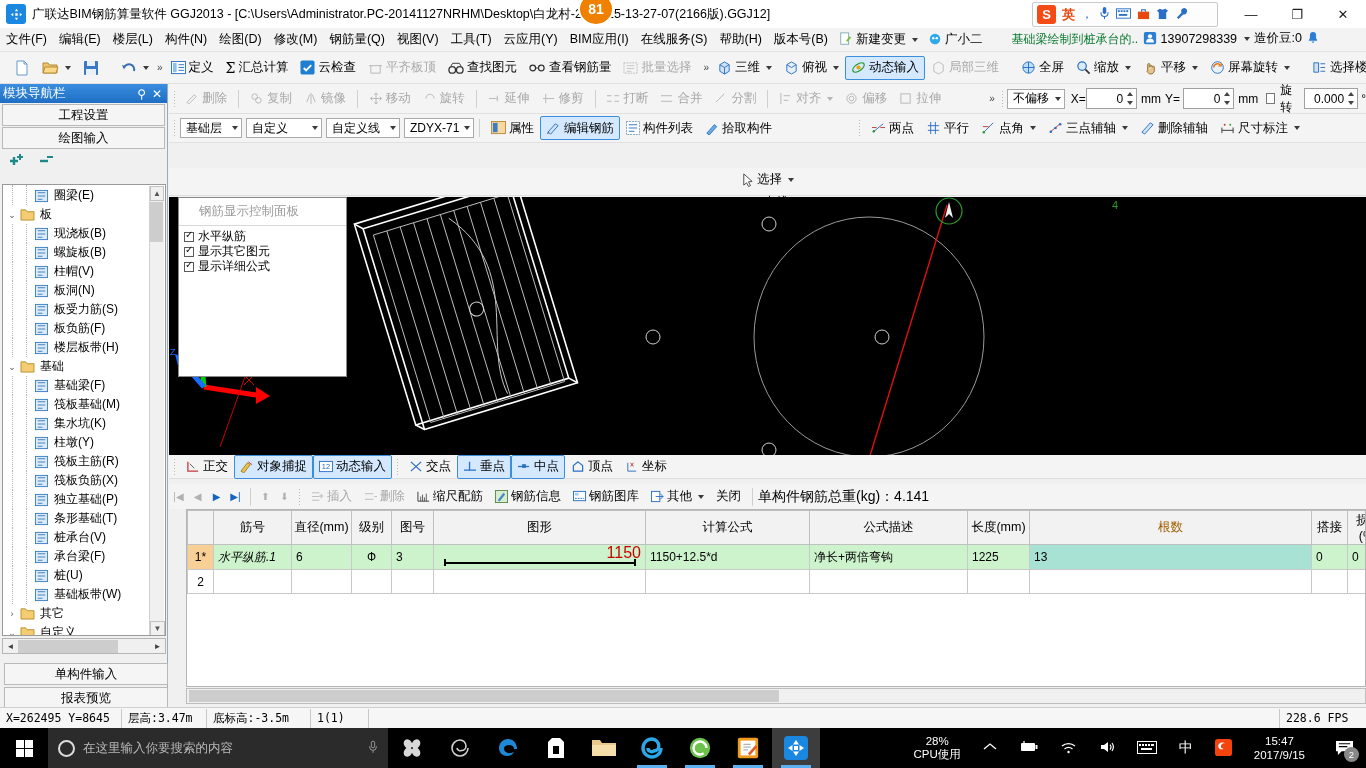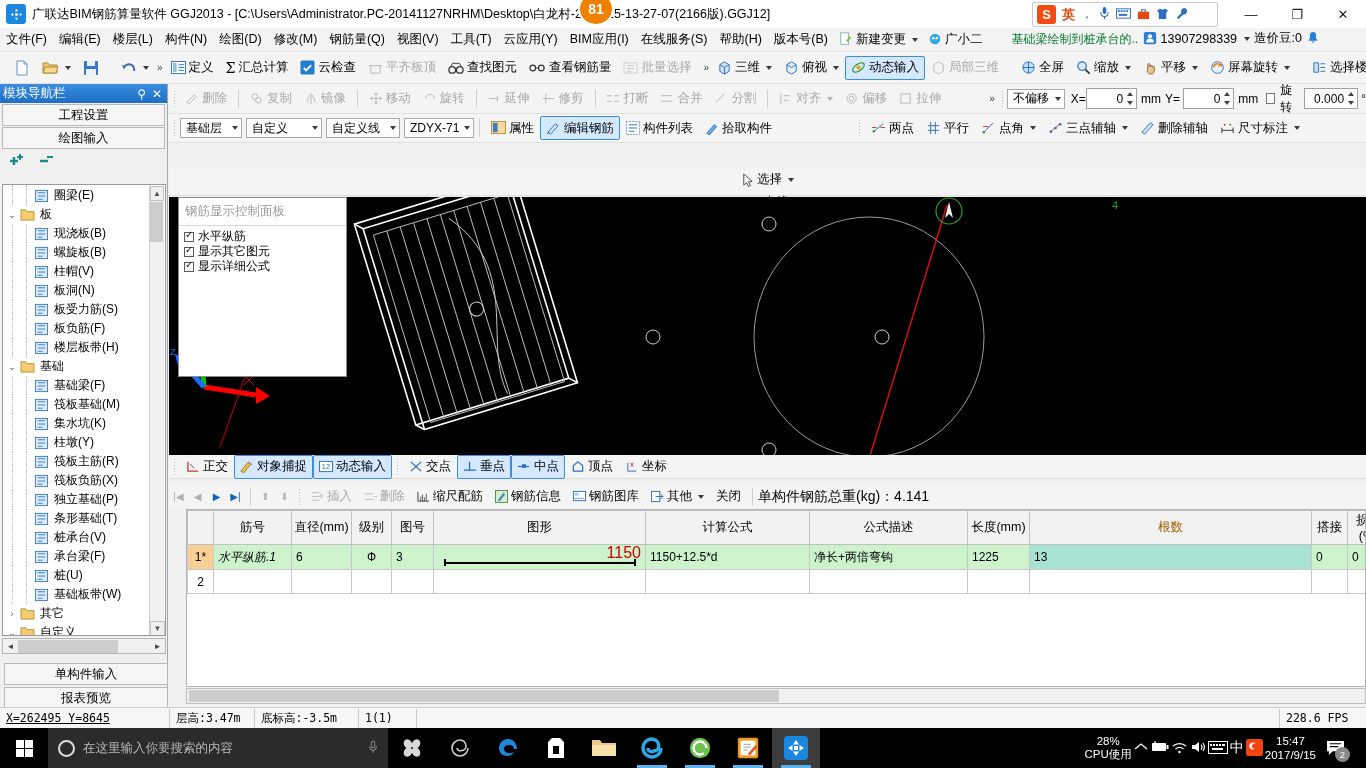--- a/index.html
+++ b/index.html
@@ -98,21 +98,21 @@
     border:1px solid #b5b5b5; display:flex; align-items:center;}
   .hsbtn{ width:15px;height:14px; display:flex;align-items:center;justify-content:center;
     font-size:8px; color:#444;}
   .hthumb{ height:13px; width:100px; background:#cdcdcd; }
 
   
   .canvas{ position:absolute; left:169px; top:197px; width:1197px; height:258px; background:#000; overflow:hidden;}
   .panel-rebar{ position:absolute; left:9px; top:0px; width:169px; height:180px;
     background:#fff; border:1px solid #8a8a8a; }
   .panel-hd{ height:28px; font-size:12.5px; color:#9a9a9a; display:flex; align-items:center;
-    padding-left:6px; border-bottom:1px solid #d8d8d8;}
+    padding-left:20px; border-bottom:1px solid #d8d8d8;}
   .chkrow{ display:flex; align-items:center; gap:4px; font-size:12px; padding-left:5px; height:15px;}
   .chkbox{ width:10px;height:10px;border:1px solid #5a5a5a; background:#fff; position:relative;}
   .chkbox:after{ content:'✓'; position:absolute; left:0px; top:-4px; font-size:10px; color:#111;}
 
   
   .snapbar{ position:absolute; left:169px; top:455px; width:1197px; height:24px;
     background:#f4f4f4; display:flex; align-items:center; border-bottom:1px solid #ddd;}
   
   .editbar{ position:absolute; left:169px; top:484px; width:1197px; height:25px;
     background:#f4f4f4; display:flex; align-items:center;}
@@ -158,22 +158,22 @@
   .winlogo{ width:17px;height:17px; display:grid; grid-template-columns:8px 8px;
     grid-template-rows:8px 8px; gap:1px;}
   .winlogo i{ background:#fff; display:block; }
   .searchbox{ width:340px; height:40px; background:#2b2b2b; display:flex; align-items:center;
     color:#b9b9b9; font-size:12.5px; gap:8px; padding:0 10px;}
   .cortana{ width:17px;height:17px;border:2px solid #ddd;border-radius:50%;}
   .tbicon{ width:48px;height:40px; display:flex;align-items:center;justify-content:center; position:relative;}
   .tbicon.run:after{ content:''; position:absolute; bottom:0; left:9px; width:30px; height:3px;
     background:#5ab0f0; }
   .tbicon.act{ background:#3d3d3d; }
-  .tray{ margin-left:auto; display:flex; align-items:center; color:#fff; font-size:11.5px; gap:2px;
-    padding-right:14px;}
+  .tray{ margin-left:auto; display:flex; align-items:center; color:#fff; font-size:11.5px; gap:22px;
+    padding-right:5px;}
   .cpu{ text-align:center; line-height:13px; font-size:11.5px; }
   .clock{ text-align:center; line-height:14px; font-size:11.5px; }
   .notif{ width:34px;height:40px; display:flex;align-items:center;justify-content:center; position:relative;}
   .notif .cnt{ position:absolute; right:2px; bottom:6px; width:15px;height:15px;border-radius:50%;
     background:#888; color:#fff; font-size:9.5px; display:flex;align-items:center;justify-content:center;}
 </style>
 </head>
 <body>
 
 <div id="app">
@@ -1270,21 +1270,21 @@
             <td style="width: 42px;"></td>
           </tr>
         </tbody>
     </table>
   </div>
   <div class="grid-hscroll">
     <div class="grid-hthumb"></div>
   </div>
 
   <div class="statusbar">
-    <div class="sb-cell" style="width:170px;text-decoration:underline;">X=262495  Y=8645</div>
+    <div class="sb-cell" style="width:122px;">X=262495  Y=8645</div>
     <div class="sb-cell" style="width:85px;">
       <span>层高</span>
         <span>:3.47m</span>
     </div>
     <div class="sb-cell" style="width:104px;">
       <span>底标高</span>
         <span>:-3.5m</span>
     </div>
     <div class="sb-cell" style="width:58px;">1(1)</div>
     <div class="sb-cell" style="flex:1;"></div>

